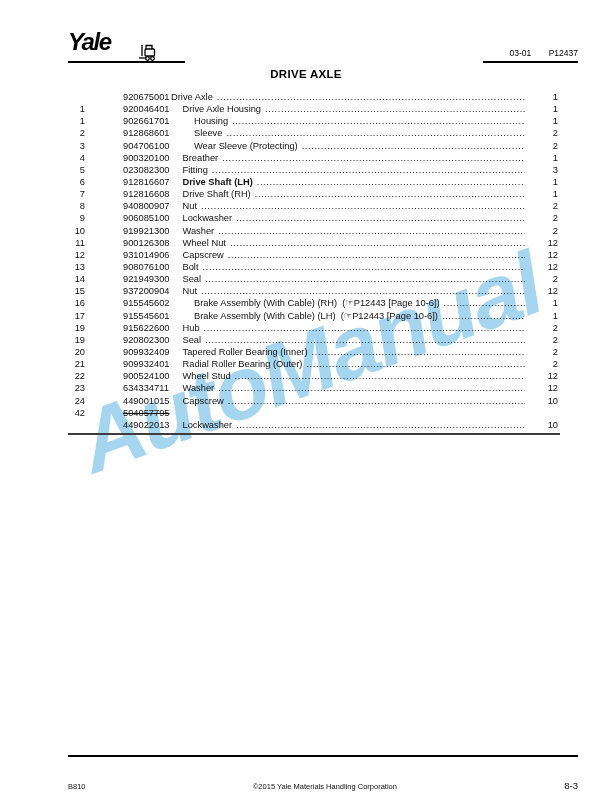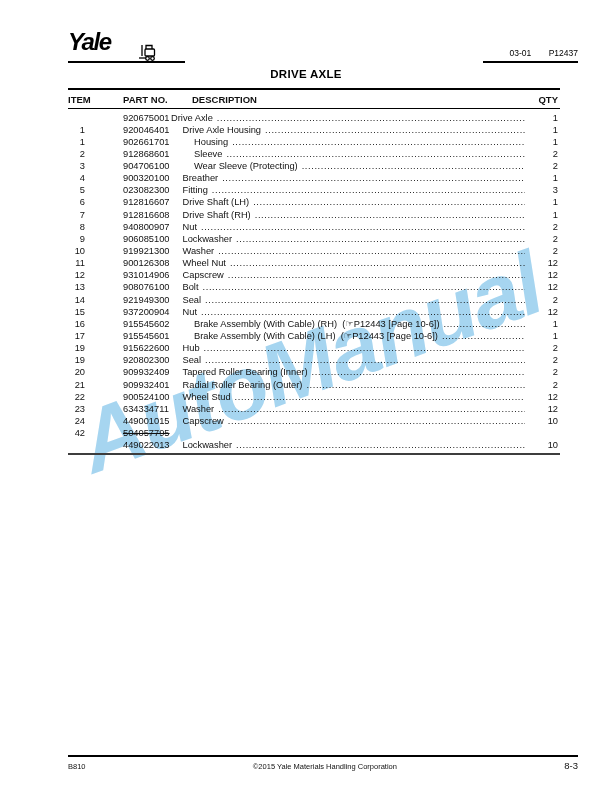--- a/index.html
+++ b/index.html
@@ -42,21 +42,21 @@
   .c-part.struck{text-decoration:line-through;}
   .c-desc{flex:none;white-space:pre;}
   .c-leader{flex:1;overflow:hidden;margin:0 3px 0 4px;}
   .c-leader::after{content:"................................................................................................................................................................................................................................................";letter-spacing:0.6px;}
   .c-qty{width:30px;text-align:right;padding-right:2px;flex:none;}
 
   
   .footer{position:absolute;left:68px;right:34px;top:755px;border-top:2.5px solid #000;
     display:flex;justify-content:space-between;align-items:baseline;padding-top:3px;}
   .footer-left,.footer-center{font-size:7.5px;}
-  .footer-right{font-size:9.5px;}
+  .footer-right{font-size:9.5px;margin-top:20px;}
 </style>
 </head>
 <body>
 
 <div class="page">
 
   <div class="watermark" style="color: rgb(166, 213, 240);">AutoManual</div>
 
   <div class="content">
 
@@ -72,26 +72,20 @@
     <div class="hrule-left"></div>
     <div class="hrule-right"></div>
     <div class="doc-codes">
       <span>03-01</span>
       <span>P12437</span>
     </div>
 
     <div class="page-title">DRIVE AXLE</div>
 
     <div class="parts-table">
-      <div class="thead">
-        <span class="th-item">ITEM</span>
-        <span class="th-part">PART NO.</span>
-        <span class="th-desc">DESCRIPTION</span>
-        <span class="th-qty">QTY</span>
-      </div>
       <div class="tbody" id="rows">
   <div class="row">
     <span class="c-item"></span>
     <span class="c-part">920675001</span>
     <span class="c-desc" style="padding-left: 0px;">Drive Axle</span>
     <span class="c-leader"></span>
     <span class="c-qty">1</span>
   </div>
 
   <div class="row">
@@ -138,21 +132,21 @@
     <span class="c-item">5</span>
     <span class="c-part">023082300</span>
     <span class="c-desc" style="padding-left: 11.5px;">Fitting</span>
     <span class="c-leader"></span>
     <span class="c-qty">3</span>
   </div>
 
   <div class="row">
     <span class="c-item">6</span>
     <span class="c-part">912816607</span>
-    <span class="c-desc" style="padding-left: 11.5px;">Drive Shaft (LH)</span>
+    <span class="c-desc" style="padding-left: 11.5px; font-weight: bold;">Drive Shaft (LH)</span>
     <span class="c-leader"></span>
     <span class="c-qty">1</span>
   </div>
 
   <div class="row">
     <span class="c-item">7</span>
     <span class="c-part">912816608</span>
     <span class="c-desc" style="padding-left: 11.5px;">Drive Shaft (RH)</span>
     <span class="c-leader"></span>
     <span class="c-qty">1</span>

